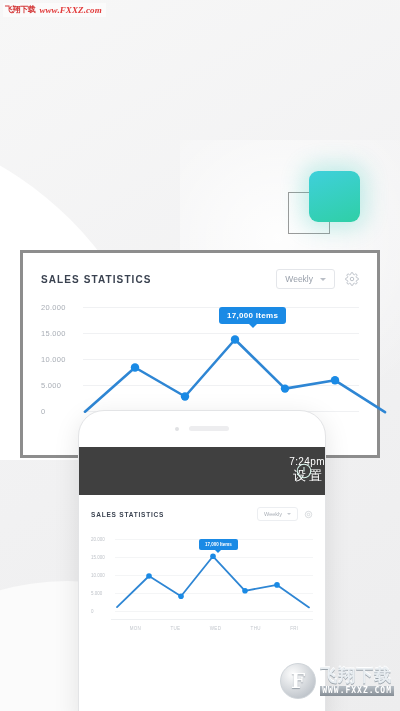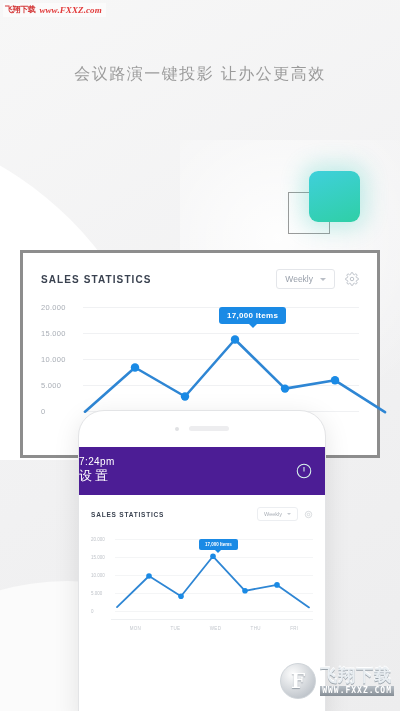--- a/index.html
+++ b/index.html
@@ -153,23 +153,23 @@
     position: absolute; left: 96px; top: 16px;
     width: 4px; height: 4px; border-radius: 50%;
     background: #e0e1e3;
   }
   .speaker {
     position: absolute; left: 110px; top: 15px;
     width: 40px; height: 5px; border-radius: 3px;
     background: #ededef;
   }
   .phone-bar {
-    height: 48px; background: #4c1d95;
+    height: 48px; background: #404040;
     position: relative; color: #fff;
-    display: flex; flex-direction: column; align-items: flex-start; justify-content: center;
+    display: flex; flex-direction: column; align-items: flex-end; justify-content: center;
   }
   .bar-time { font-size: 10px; letter-spacing: .4px; margin-top: -2px; }
   .bar-label { font-size: 13px; letter-spacing: 3px; font-family: "DejaVu Sans", sans-serif; }
   .power-icon {
     position: absolute; right: 12px; top: 50%; margin-top: -9px;
     width: 18px; height: 18px;
   }
 
   .phone-card { padding: 12px 12px 0 12px; background: #fff; }
   .pcard-head { display: flex; align-items: center; justify-content: space-between; }
@@ -244,21 +244,20 @@
 <div class="bg-curve-left"></div>
 <div class="bg-sheen"></div>
 <div class="bg-curve-bottom"></div>
 
 <div class="watermark-top">
   <span class="wm-cn">飞翔下载</span>
   <span class="wm-url">www.FXXZ.com</span>
 </div>
 
 <div class="hero">
-  <div class="hero-sub">会议路演一键投影 让办公更高效</div>
 </div>
 
 <div class="square-outline"></div>
 <div class="square-teal"></div>
 
 <div class="card-frame">
   <div class="card-inner">
     <div class="card-head">
       <div class="card-title">SALES STATISTICS</div>
       <div class="card-controls">

